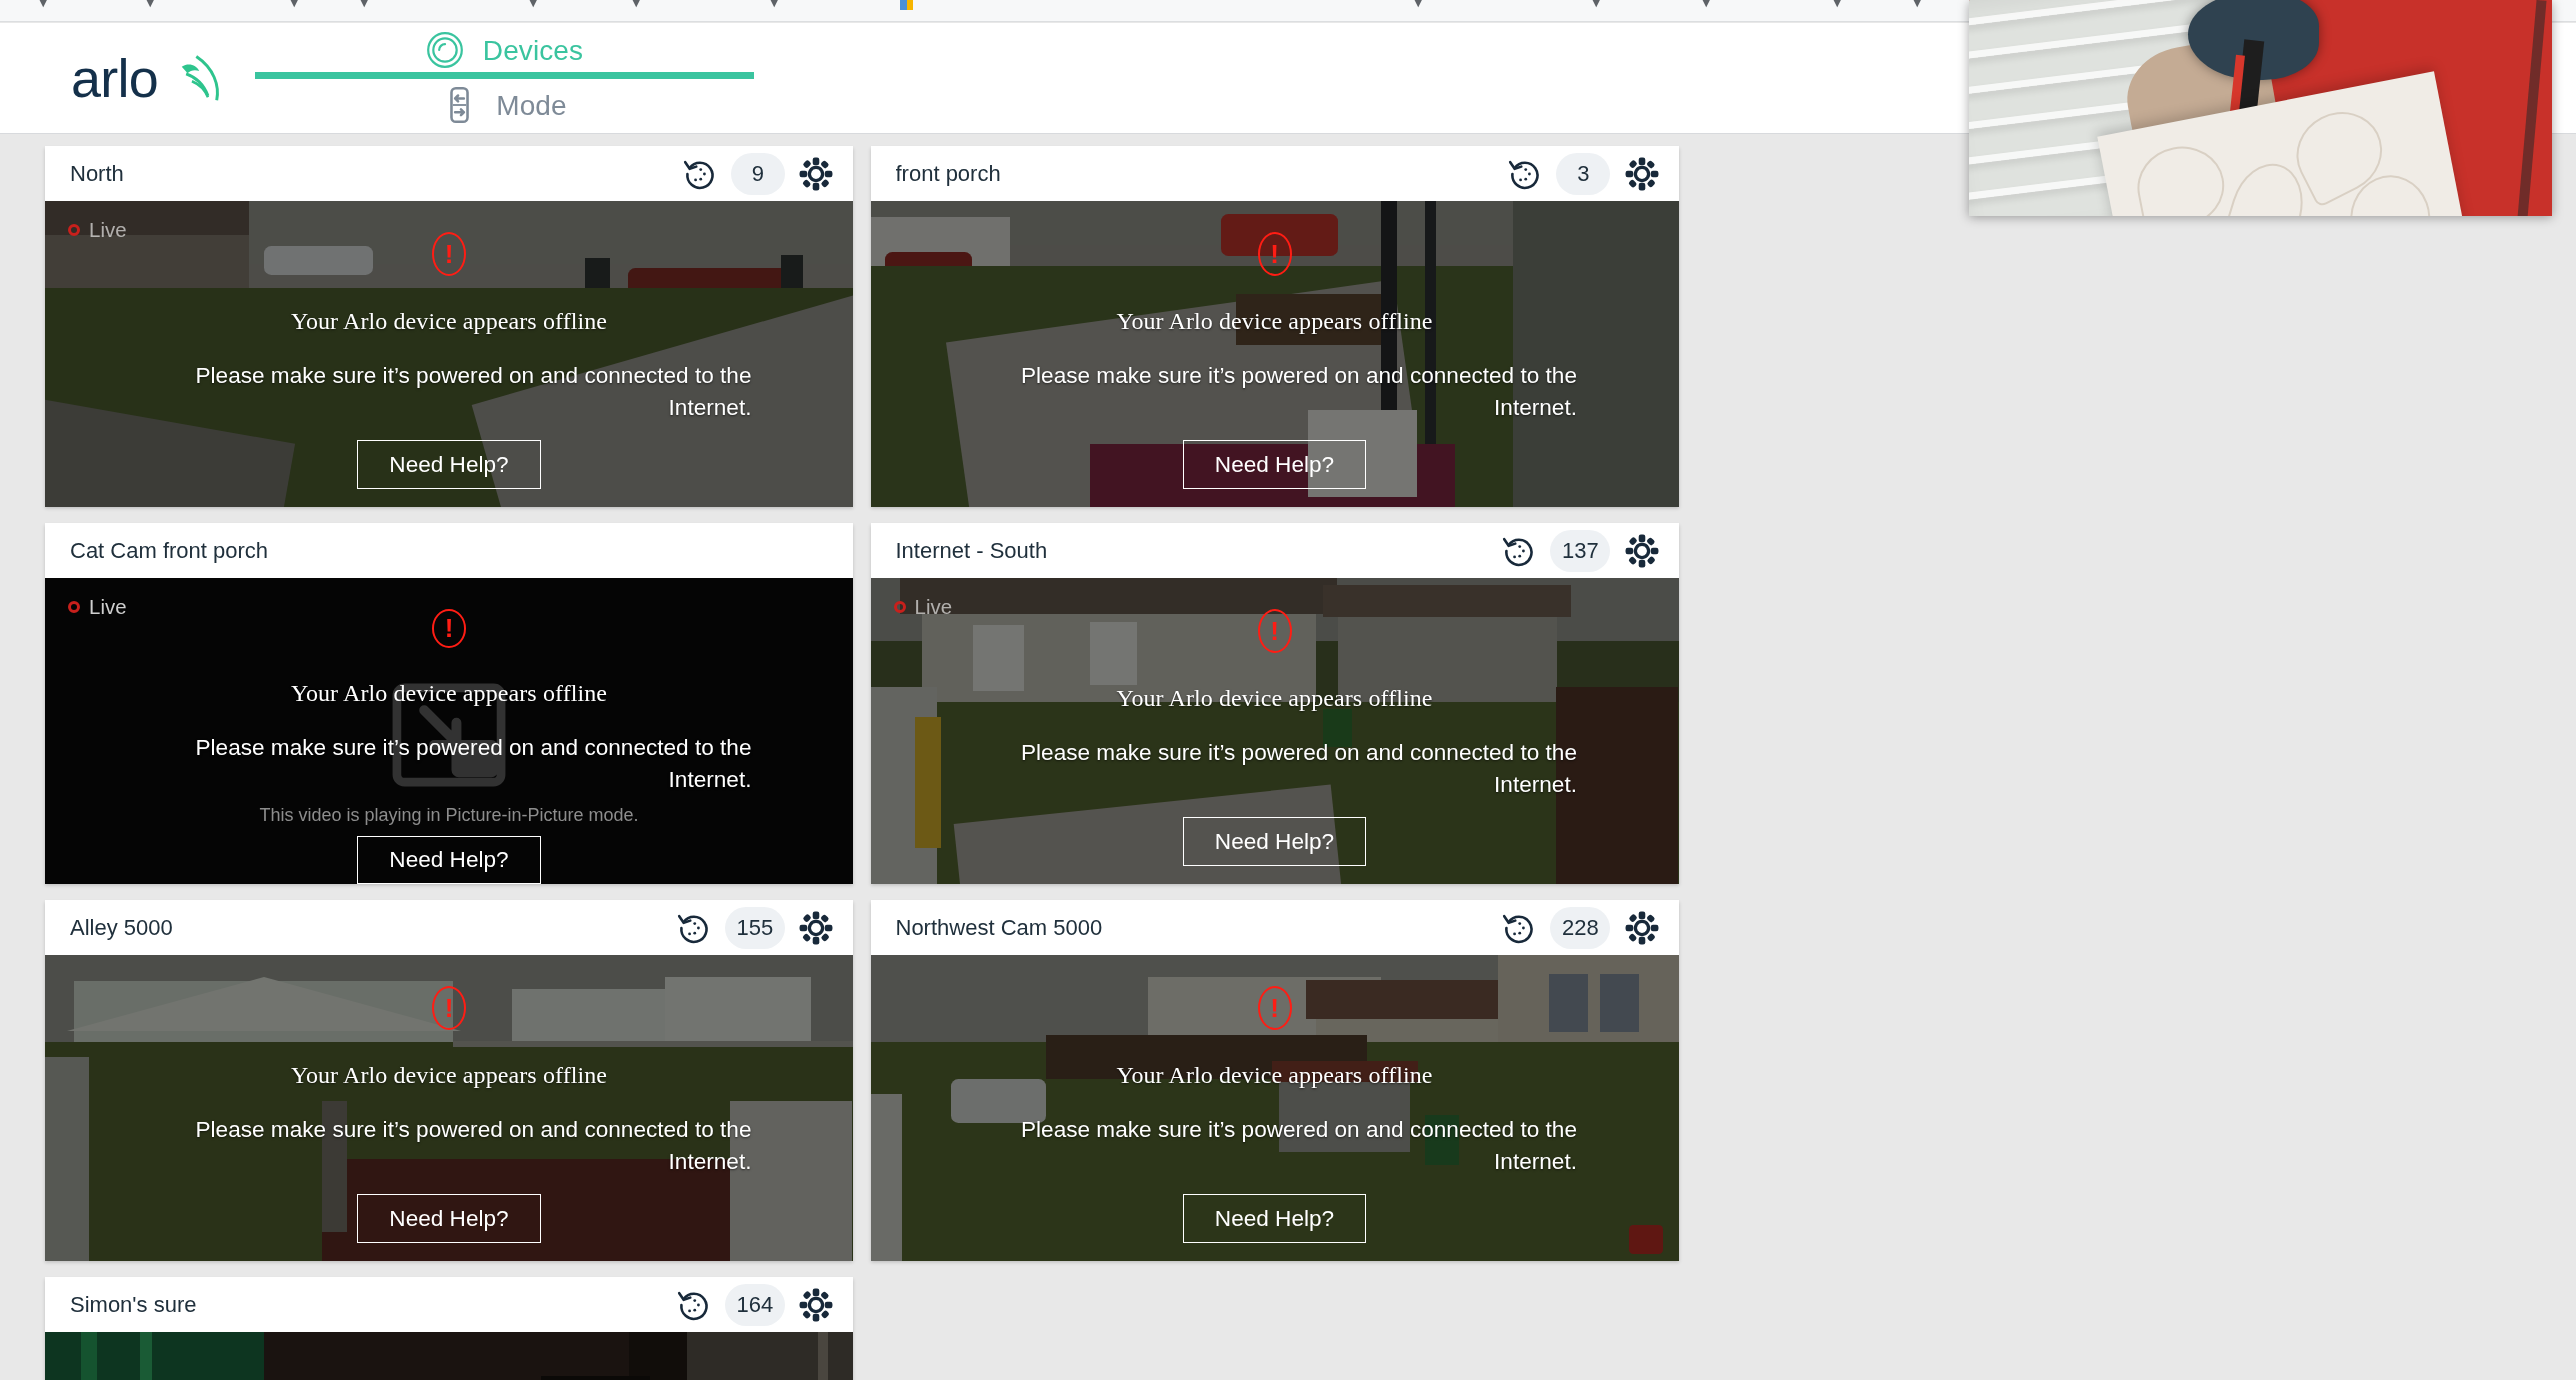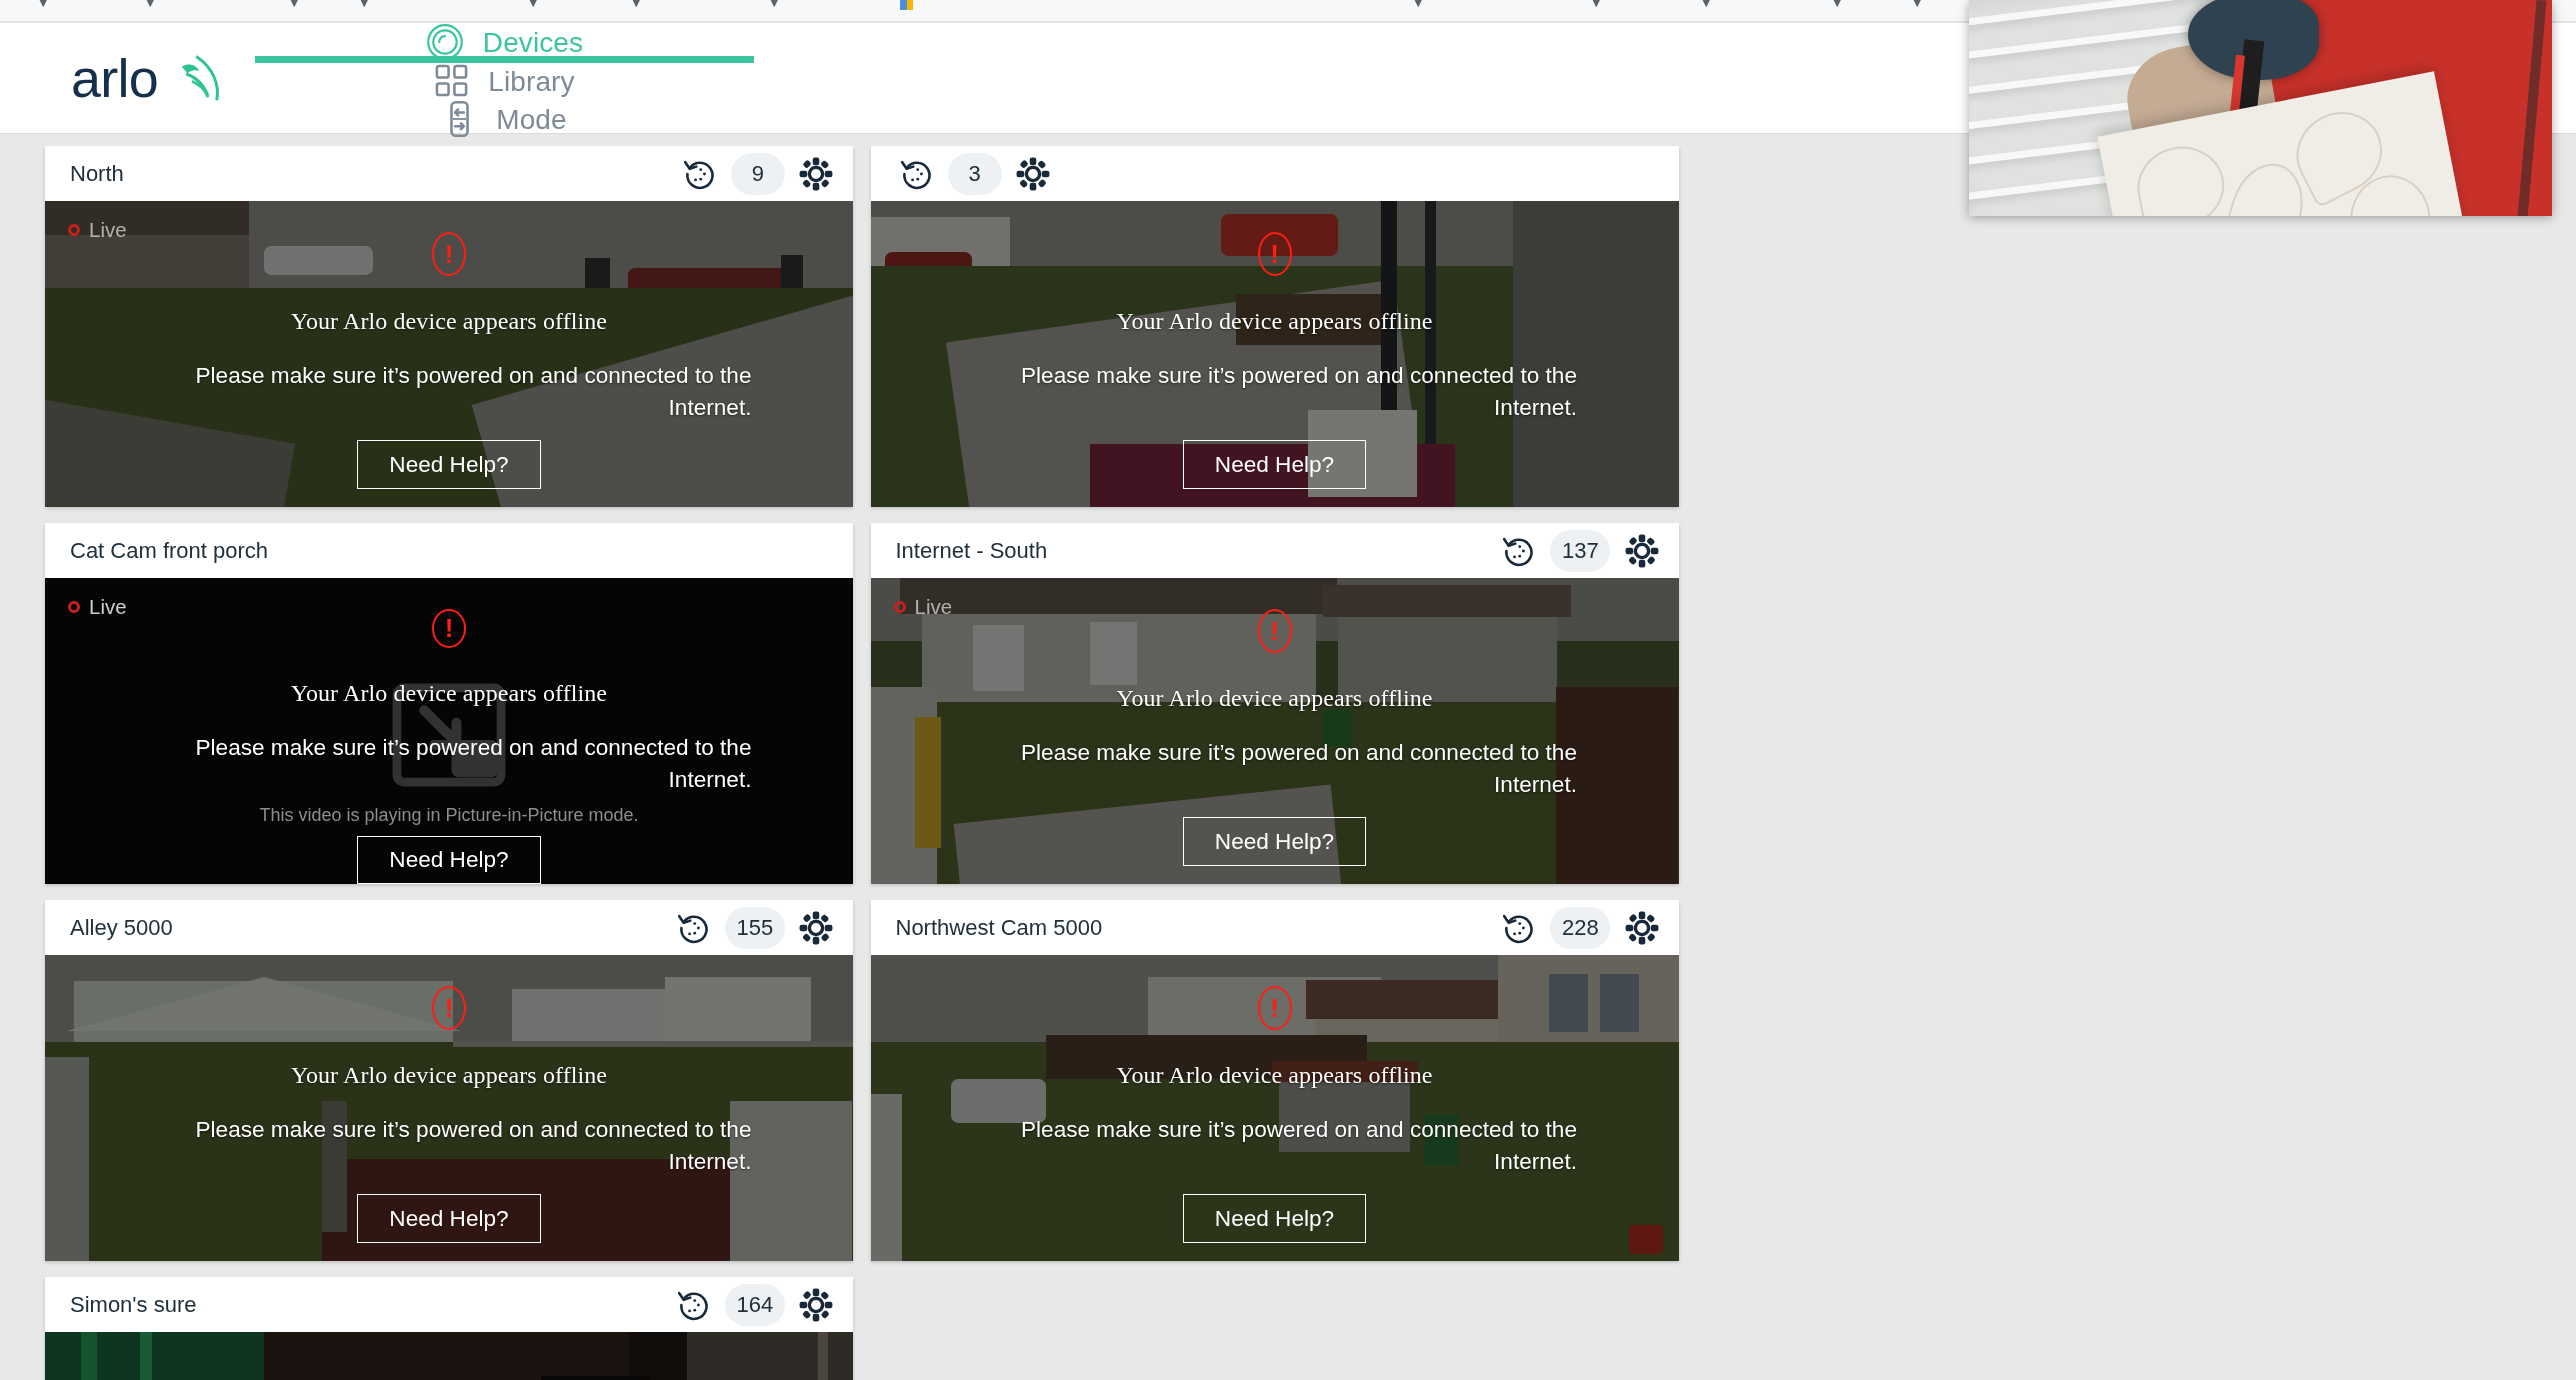--- a/index.html
+++ b/index.html
@@ -311,31 +311,20 @@
         <svg width="38" height="38" viewBox="0 0 52 52">
           <circle cx="26" cy="26" r="23" fill="none" stroke="#3ac49f" stroke-width="3"></circle>
           <circle cx="26" cy="26" r="16" fill="none" stroke="#3ac49f" stroke-width="3"></circle>
           <path d="M18 26 a8 8 0 0 1 8 -8" fill="none" stroke="#3ac49f" stroke-width="3" stroke-linecap="round"></path>
         </svg>
       </span>
       <span class="nav-label">Devices</span>
       <div class="nav-underline"></div>
     </div>
 
-    <div class="nav-tab" id="tab-library">
-      <span>
-        <svg width="35" height="35" viewBox="0 0 48 48">
-          <rect x="4" y="4" width="16" height="16" rx="3" fill="none" stroke="#7e8a97" stroke-width="3.5"></rect>
-          <rect x="28" y="4" width="16" height="16" rx="3" fill="none" stroke="#7e8a97" stroke-width="3.5"></rect>
-          <rect x="4" y="28" width="16" height="16" rx="3" fill="none" stroke="#7e8a97" stroke-width="3.5"></rect>
-          <rect x="28" y="28" width="16" height="16" rx="3" fill="none" stroke="#7e8a97" stroke-width="3.5"></rect>
-        </svg>
-      </span>
-      <span class="nav-label">Library</span>
-    </div>
 
     <div class="nav-tab" id="tab-mode">
       <span>
         <svg width="35" height="38" viewBox="0 0 48 52">
           <rect x="13" y="3" width="22" height="46" rx="6" fill="none" stroke="#7e8a97" stroke-width="3.5"></rect>
           <line x1="15" y1="26" x2="33" y2="26" stroke="#7e8a97" stroke-width="2.5"></line>
           <path d="M30 17 H18 M22 13 L18 17 L22 21" fill="none" stroke="#7e8a97" stroke-width="3.5" stroke-linecap="round" stroke-linejoin="round"></path>
           <path d="M18 36 H30 M26 32 L30 36 L26 40" fill="none" stroke="#7e8a97" stroke-width="3.5" stroke-linecap="round" stroke-linejoin="round"></path>
         </svg>
       </span>
@@ -447,20 +436,21 @@
         <div class="warn-icon">!</div>
         <div class="offline-title">Your Arlo device appears offline</div>
         <div class="offline-sub">Please make sure it’s powered on and connected to the Internet.</div>
         <button class="need-help-btn">Need Help?</button>
       </div>
     </div>
   </div>
 
   <div class="camera-card">
     <div class="card-header">
+      <div class="card-title">front porch</div>
       <div class="header-actions">
         <div class="icon-btn">
           <svg width="34" height="34" viewBox="0 0 46 46">
             <path d="M9 15 A17 17 0 1 1 6 23" fill="none" stroke="#18293a" stroke-width="3.5" stroke-linecap="round"></path>
             <path d="M3 7 L9 16 L18 13" fill="none" stroke="#18293a" stroke-width="3.5" stroke-linecap="round" stroke-linejoin="round"></path>
             <circle cx="24" cy="17" r="1.9" fill="#18293a"></circle>
               <circle cx="29" cy="23" r="1.9" fill="#18293a"></circle>
             <circle cx="24" cy="30" r="1.9" fill="#18293a"></circle>
               <circle cx="17" cy="31" r="1.9" fill="#18293a"></circle>
           </svg>

